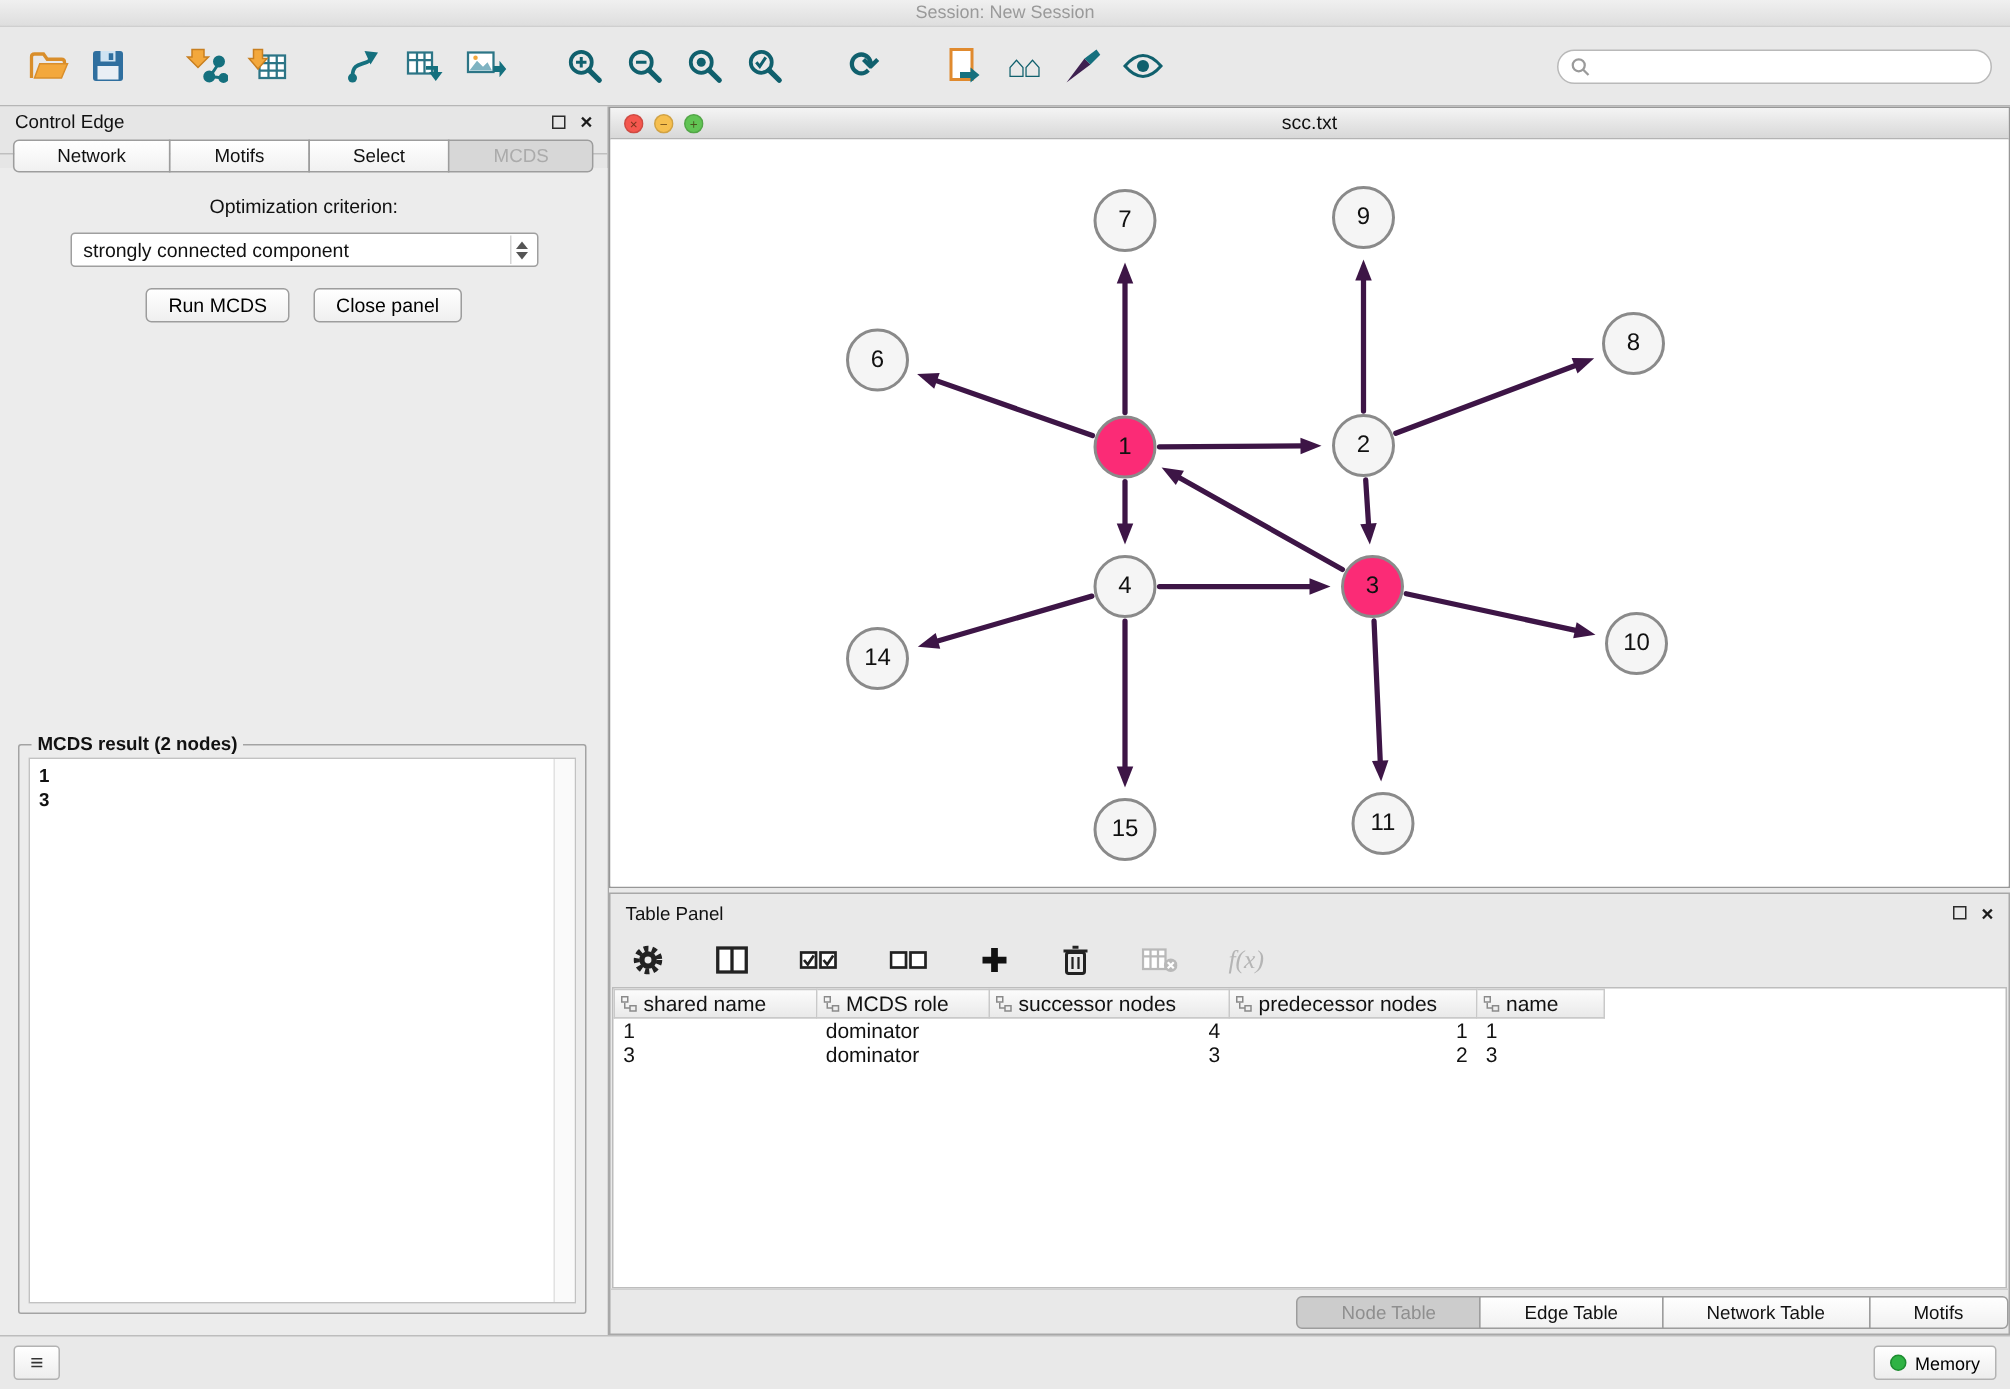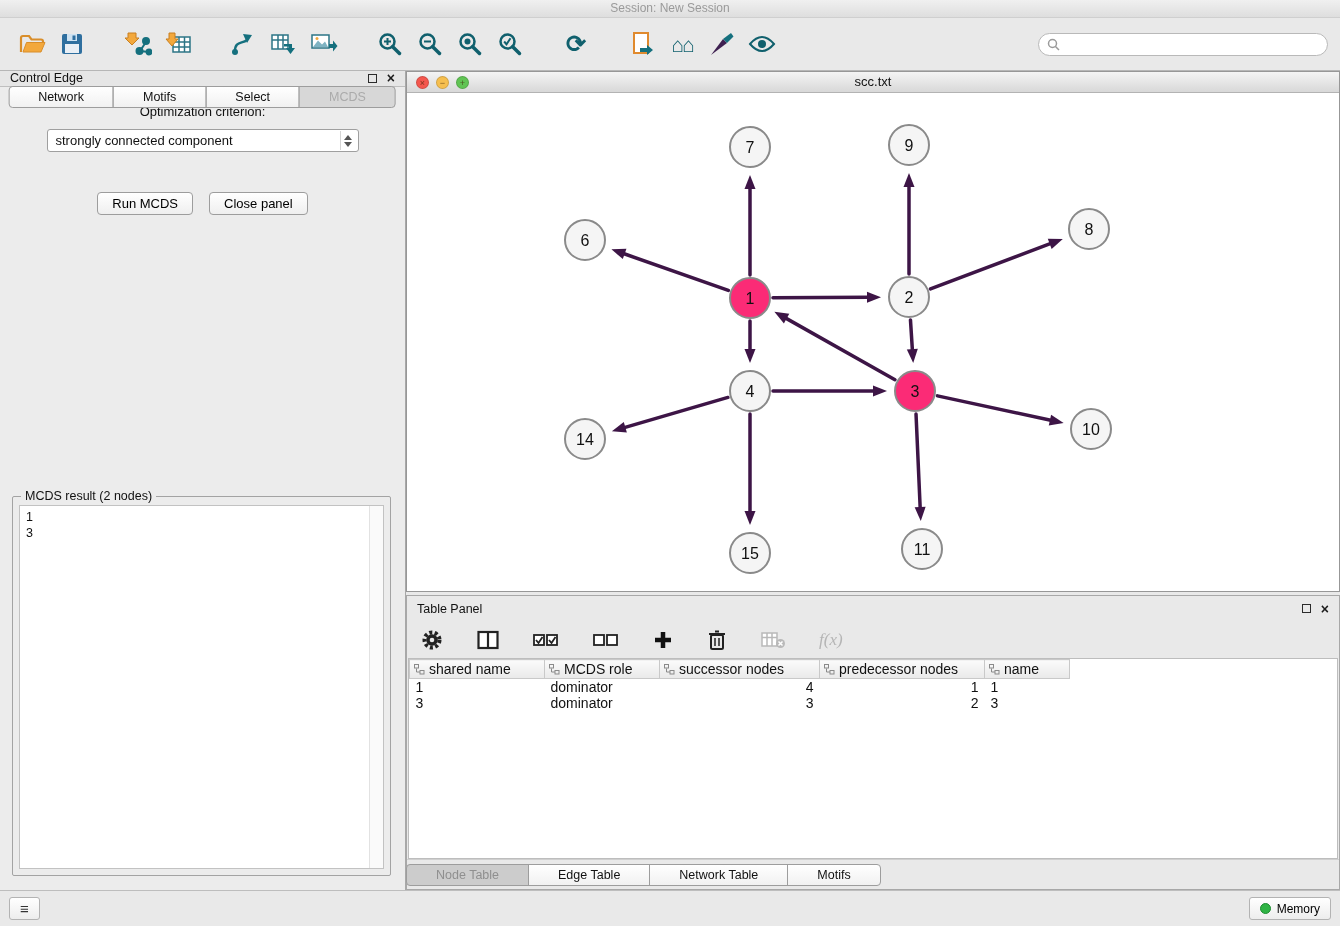--- a/index.html
+++ b/index.html
@@ -44,23 +44,23 @@
     flex-direction:column; align-items:center; }
   .opt-label { font-size:13px; margin-bottom:10px; }
   .select-box { width:312px; height:23px; background:#fff; border:1px solid #9f9f9f;
     border-radius:3px; display:flex; align-items:center; padding:0 2px 0 8px; font-size:13px; }
   .stepper { margin-left:auto; width:16px; height:19px; display:flex; flex-direction:column;
     align-items:center; justify-content:center; gap:2px; border-left:1px solid #d5d5d5; }
   .tri-up { width:0; height:0; border-left:4px solid transparent; border-right:4px solid transparent; border-bottom:5px solid #555; }
   .tri-down { width:0; height:0; border-left:4px solid transparent; border-right:4px solid transparent; border-top:5px solid #555; }
   .btn-row { display:flex; gap:16px; margin-top:14px; }
   .pbtn { border:1px solid #9d9d9d; border-radius:4px; background:linear-gradient(#ffffff,#efefef);
-    font-size:13px; padding:3px 14px;margin-top:26px; }
+    font-size:13px; padding:3px 14px; }
   .groupbox { position:relative; margin:281px 14px 14px 12px; height:380px;
-    border:1px solid #a3a3a3; border-radius:2px; }
+    border:1px solid #a3a3a3; border-radius:2px;font-weight:bold; }
   .groupbox .legend { position:absolute; top:-8px; left:8px; background:#ececec;
     padding:0 4px; font-size:12.5px; }
   .result-scroll { position:absolute; inset:8px 6px 6px 6px; background:#fff;
     border:1px solid #c2c2c2; display:flex; }
   .result-lines { flex:1; padding:3px 6px; font-size:12.5px; line-height:16px; }
   .result-track { width:14px; background:#fafafa; border-left:1px solid #e2e2e2; }
 
   
   .right-col { flex:1; display:flex; flex-direction:column; }
 
@@ -83,21 +83,21 @@
     display:flex; flex-direction:column; }
   .tp-toolbar { height:37px; display:flex; align-items:center; padding:0 14px; gap:34px; }
   .tp-ico { display:flex; align-items:center; justify-content:center; }
   .fx-label { font-family:"Liberation Serif", serif; font-style:italic; font-size:17px; color:#b5b5b5; }
   .tp-table-wrap { flex:1; background:#fff; border:1px solid #bdbdbd; margin:0 1px; overflow:hidden; }
   table.node-table { border-collapse:collapse; font-size:14px; table-layout:fixed; }
   table.node-table th { background:linear-gradient(#fbfbfb,#e9e9e9); border:1px solid #c9c9c9;
     font-weight:normal; height:19px; padding:0 4px; text-align:left; white-space:nowrap; overflow:hidden; }
   table.node-table th .hlabel { margin-left:4px; }
   table.node-table td { height:16px; padding:0 6px; white-space:nowrap; overflow:hidden; }
-  .tp-tabs-row { height:30px; display:flex; align-items:center; justify-content:flex-start;
+  .tp-tabs-row { height:30px; display:flex; align-items:center; justify-content:flex-end;
     border-top:1px solid #cfcfcf; }
   .tp-tabs-row .seg { position:static; transform:none; }
   .tp-tabs-row .seg-tab.active { background:#cccccc; color:#8f8f8f; }
 
   
   .statusbar { height:36px; display:flex; align-items:center; padding:0 9px;
     border-top:1px solid #bdbdbd; background:#e9e9e9; }
   .sbtn { border:1px solid #b3b3b3; border-radius:3px; background:linear-gradient(#fff,#ededed);
     height:23px; display:flex; align-items:center; justify-content:center; }
   .panels-btn { width:31px; font-size:15px; color:#333; }

